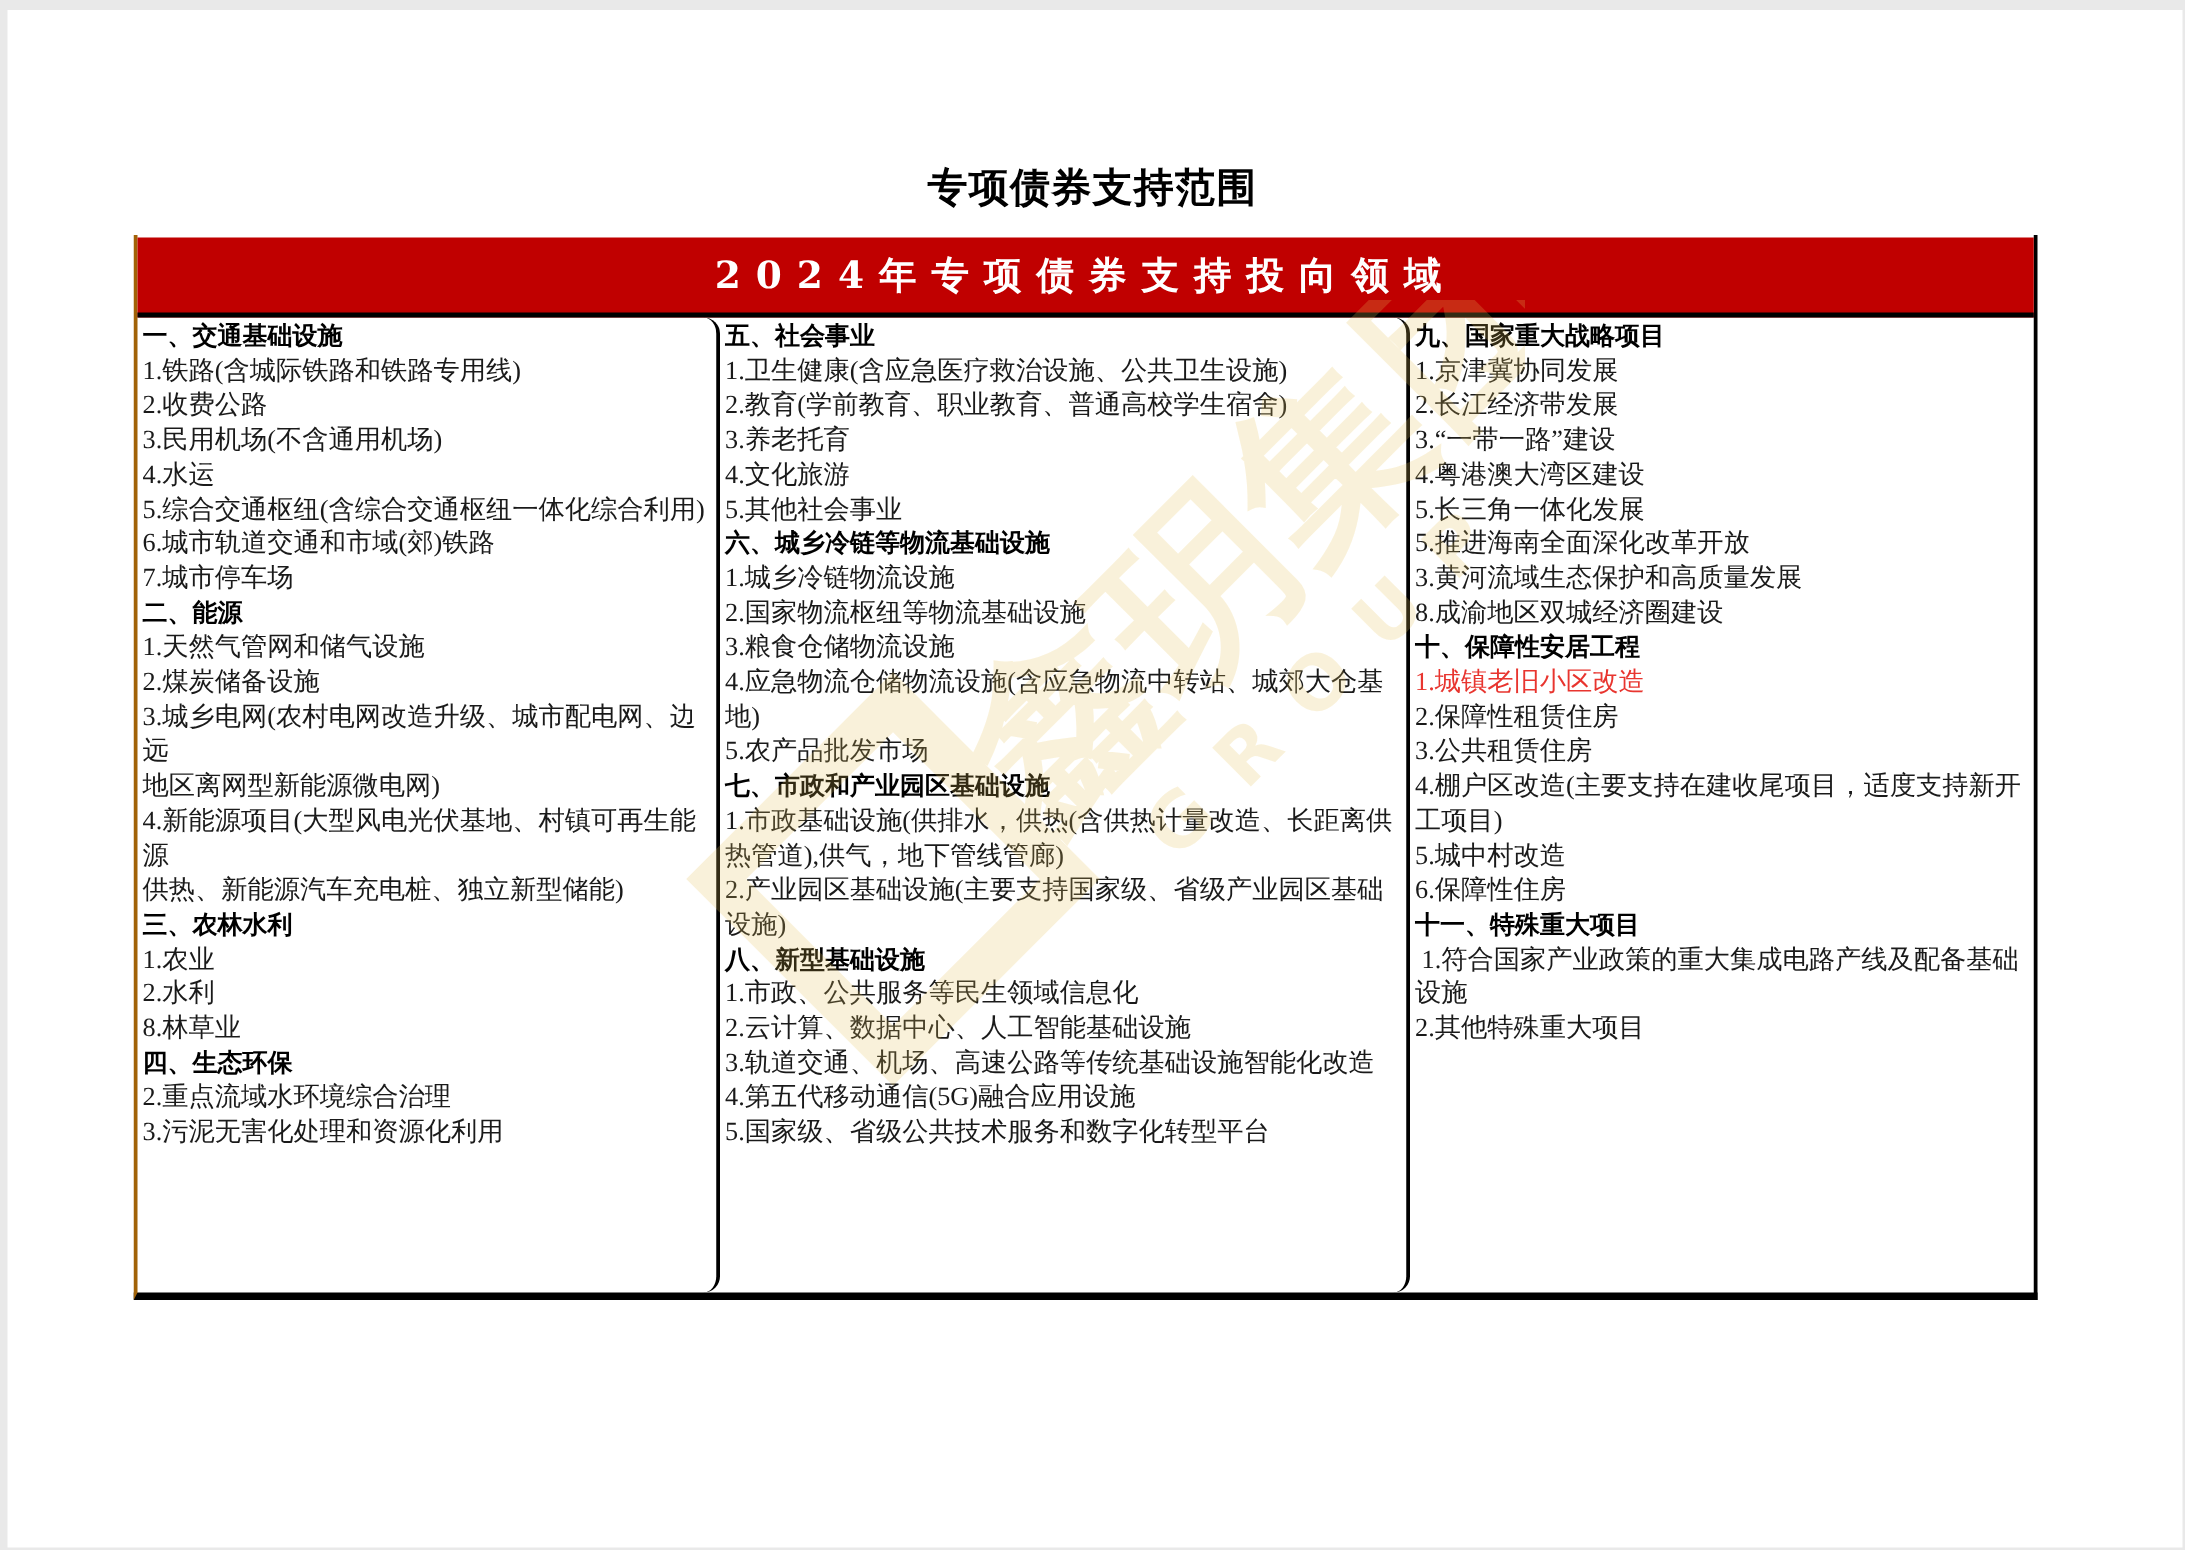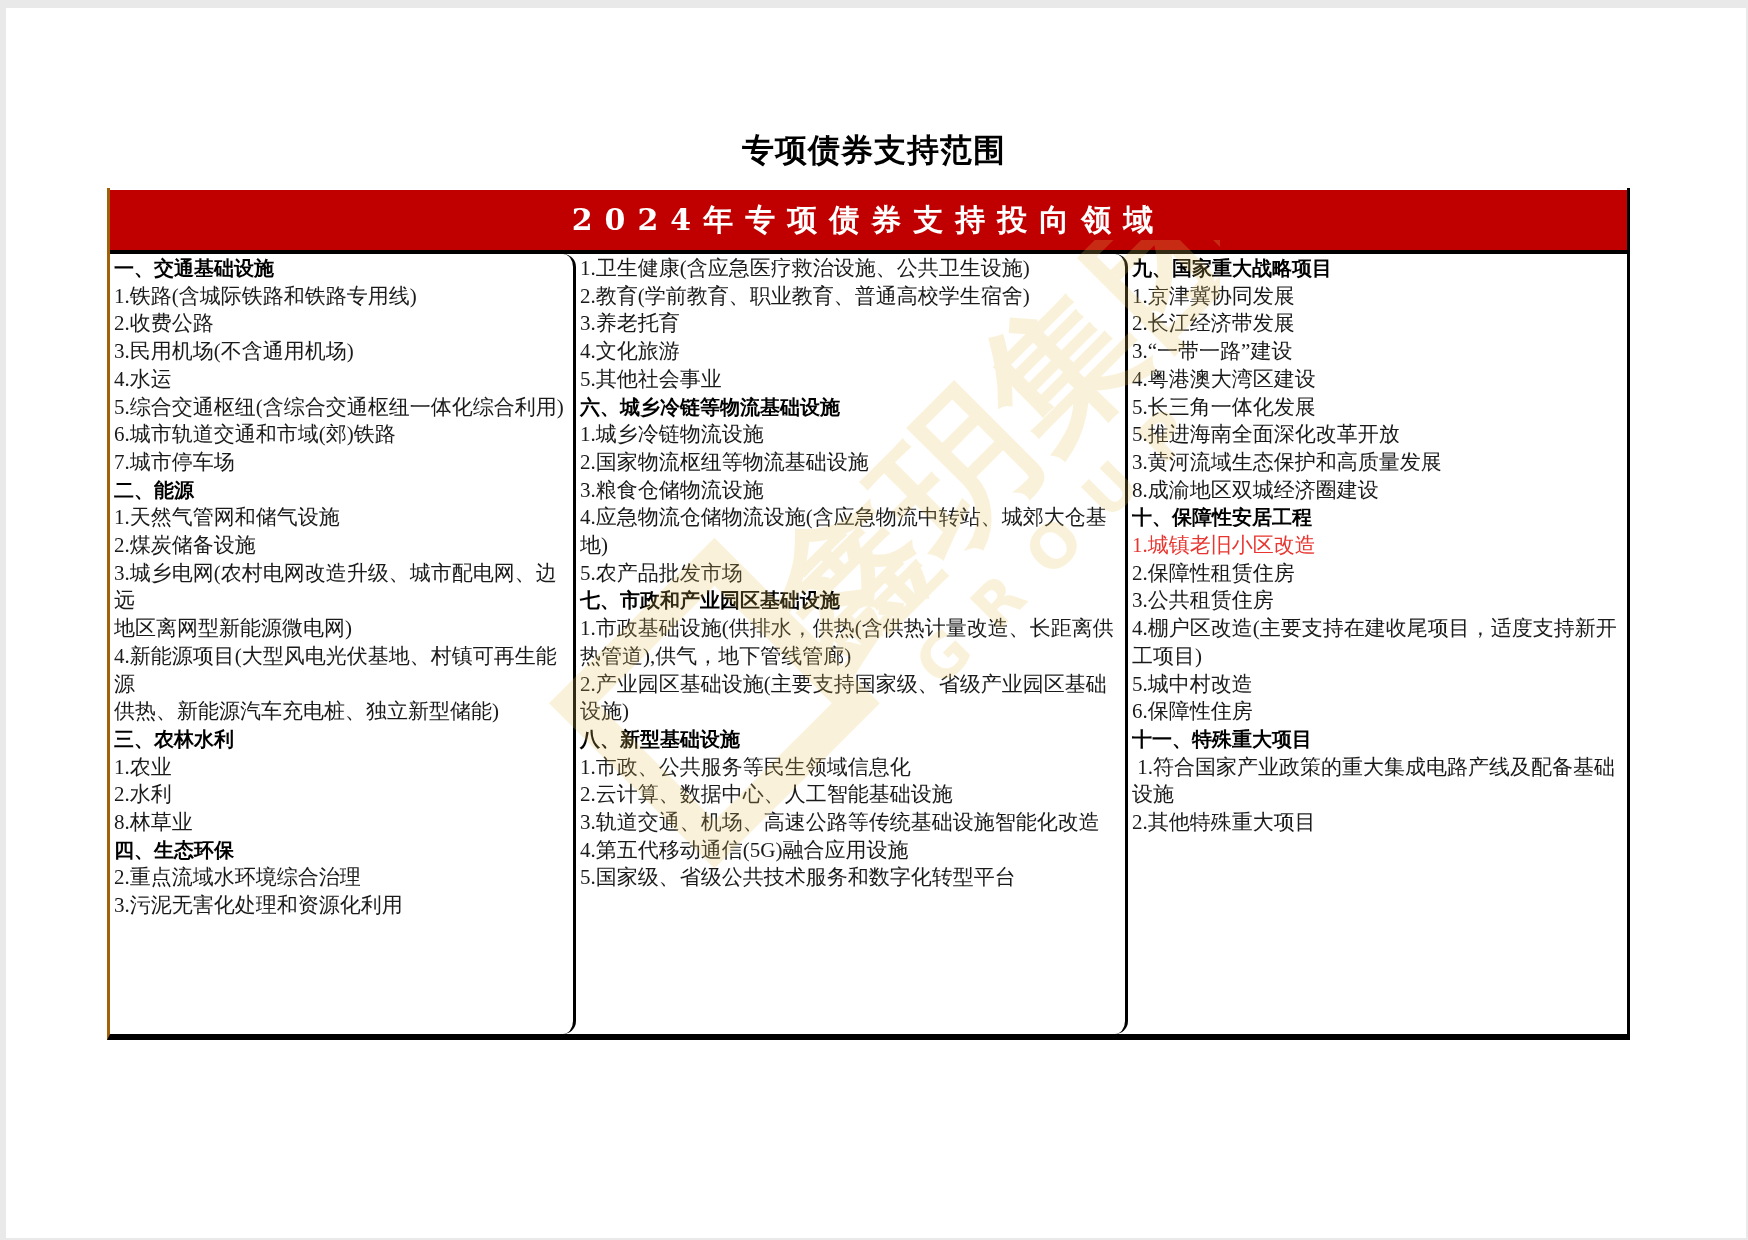--- a/index.html
+++ b/index.html
@@ -141,20 +141,21 @@
       <div class="item">1.农业</div>
       <div class="item">2.水利</div>
       <div class="item">8.林草业</div>
 
       <div class="section-heading">四、生态环保</div>
       <div class="item">2.重点流域水环境综合治理</div>
       <div class="item">3.污泥无害化处理和资源化利用</div>
     </div>
 
     <div class="col col-2">
+      <div class="section-heading">五、社会事业</div>
       <div class="item">1.卫生健康(含应急医疗救治设施、公共卫生设施)</div>
       <div class="item">2.教育(学前教育、职业教育、普通高校学生宿舍)</div>
       <div class="item">3.养老托育</div>
       <div class="item">4.文化旅游</div>
       <div class="item">5.其他社会事业</div>
 
       <div class="section-heading">六、城乡冷链等物流基础设施</div>
       <div class="item">1.城乡冷链物流设施</div>
       <div class="item">2.国家物流枢纽等物流基础设施</div>
       <div class="item">3.粮食仓储物流设施</div>

